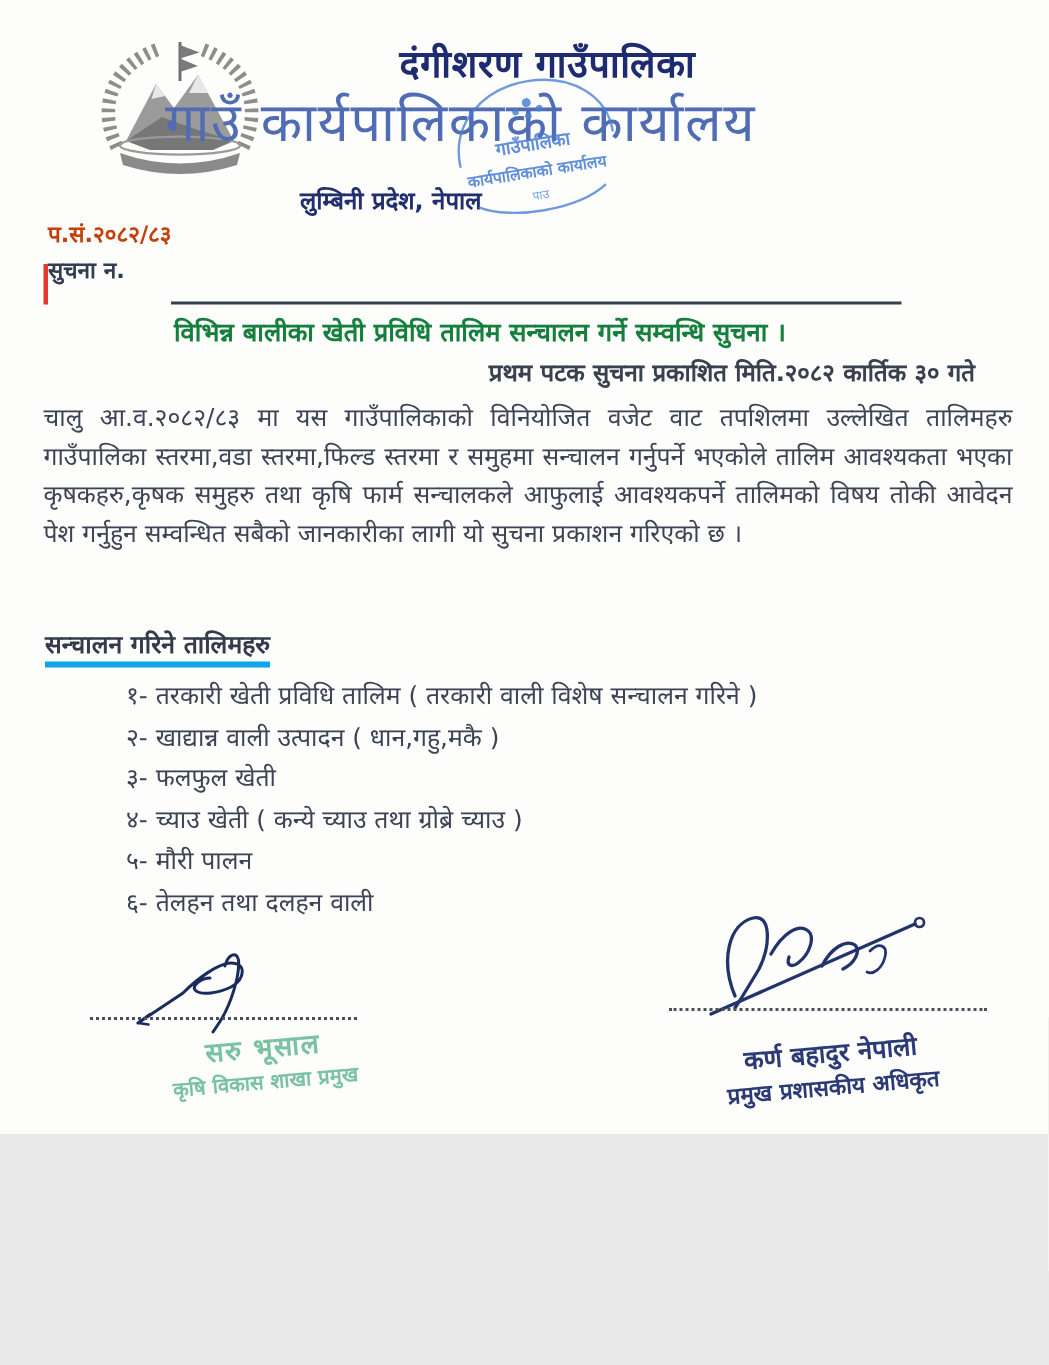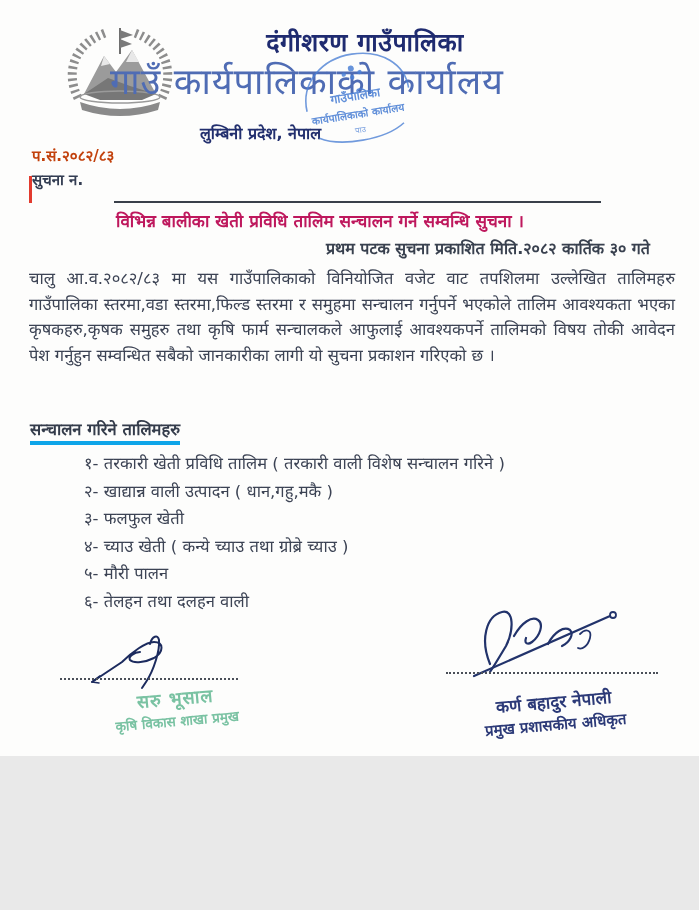--- a/index.html
+++ b/index.html
@@ -32,21 +32,21 @@
   .logo{top:20px;left:60px;width:120px;height:110px;}
   .stamp{top:44px;left:284px;width:145px;height:115px;opacity:.92;}
   
   .ref-no{top:145px;left:32px;font-size:15px;font-weight:600;color:#c2410c;}
   .notice-no{top:169px;left:32px;font-size:15px;font-weight:600;color:#333d52;}
   .red-mark{top:176px;left:29px;width:3px;height:27px;background:#e23b2e;}
   .rule{top:201px;left:114px;width:487px;height:2px;background:#39404a;}
   
   .doc-title{
     top:209px;left:116px;width:480px;
-    font-size:17px;font-weight:bold;color:#be185d;
+    font-size:17px;font-weight:bold;color:#15803d;
   }
   .pub-date{
     top:237px;left:300px;width:350px;text-align:right;
     font-size:16px;font-weight:600;color:#39414f;
   }
   
   .body-par{
     top:266px;left:29px;width:646px;
     font-size:16.5px;line-height:25.5px;text-align:justify;
     color:#3c4354;

